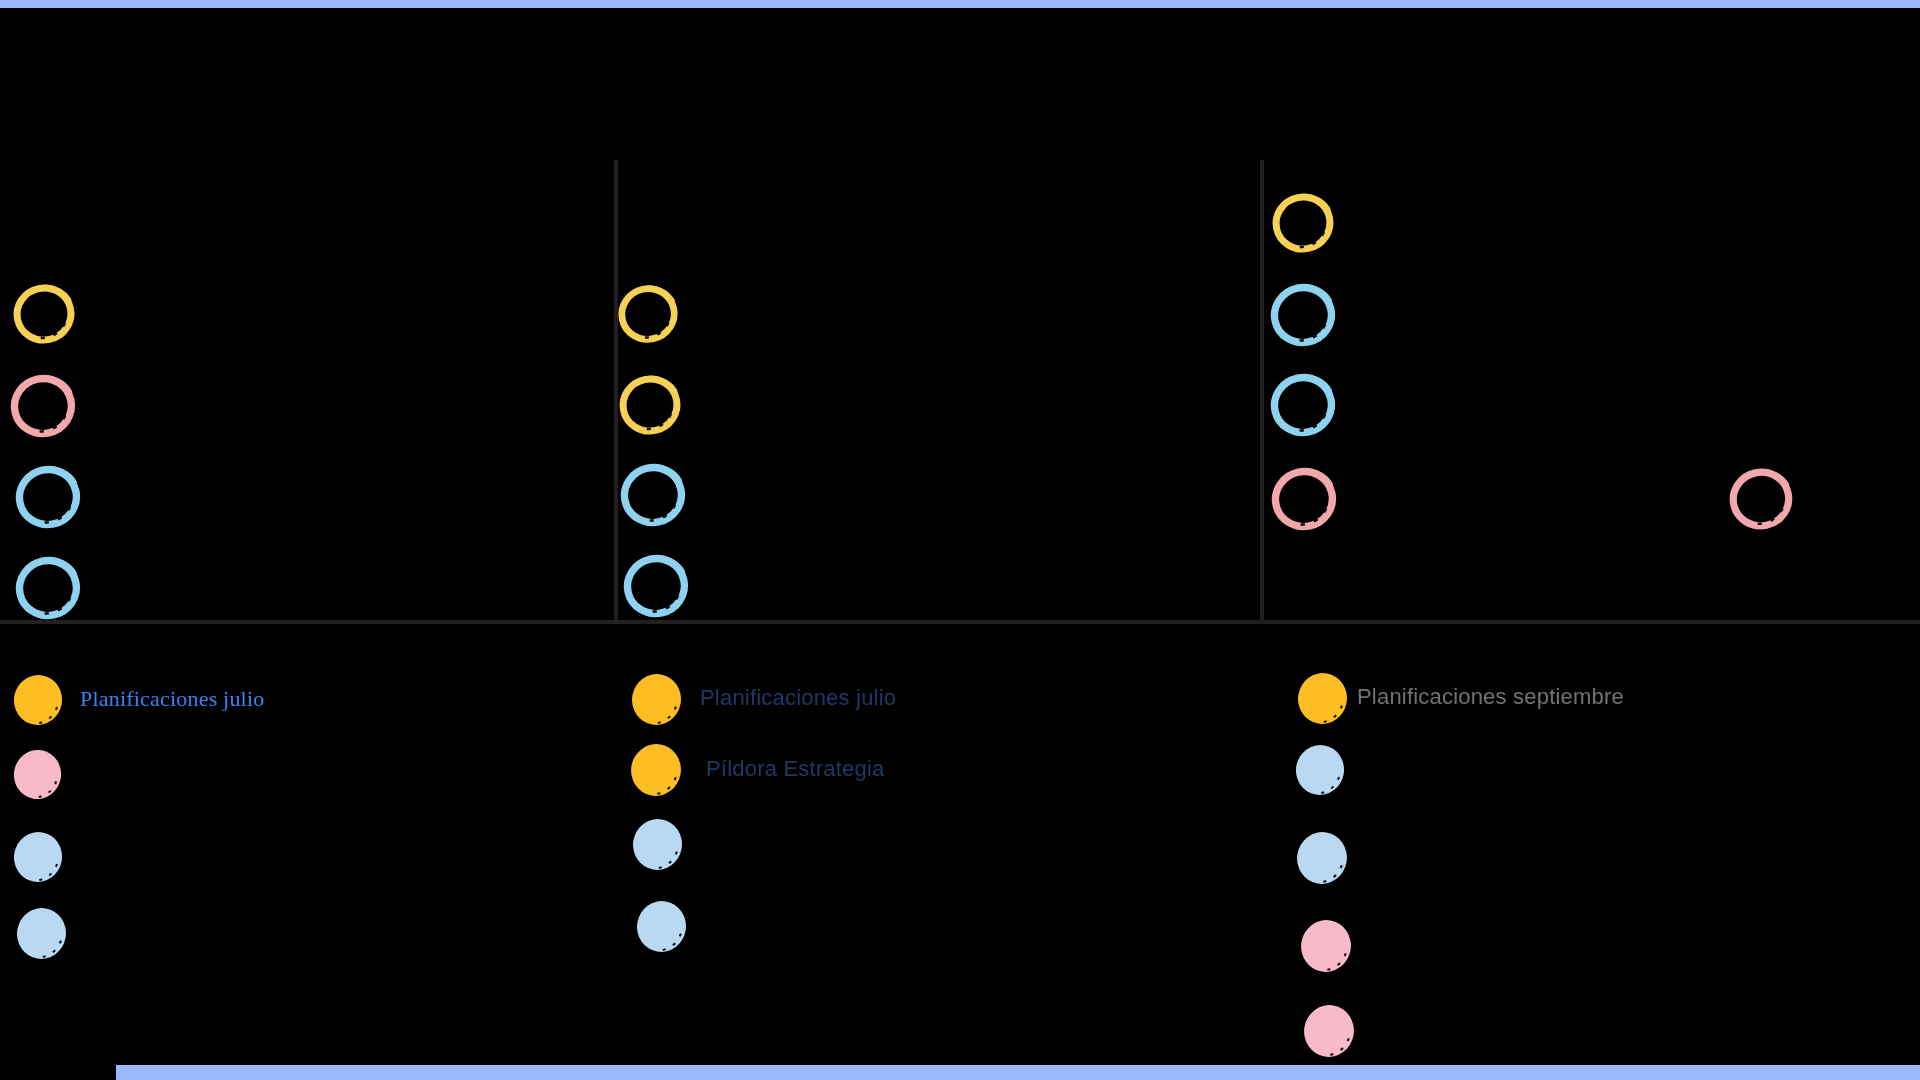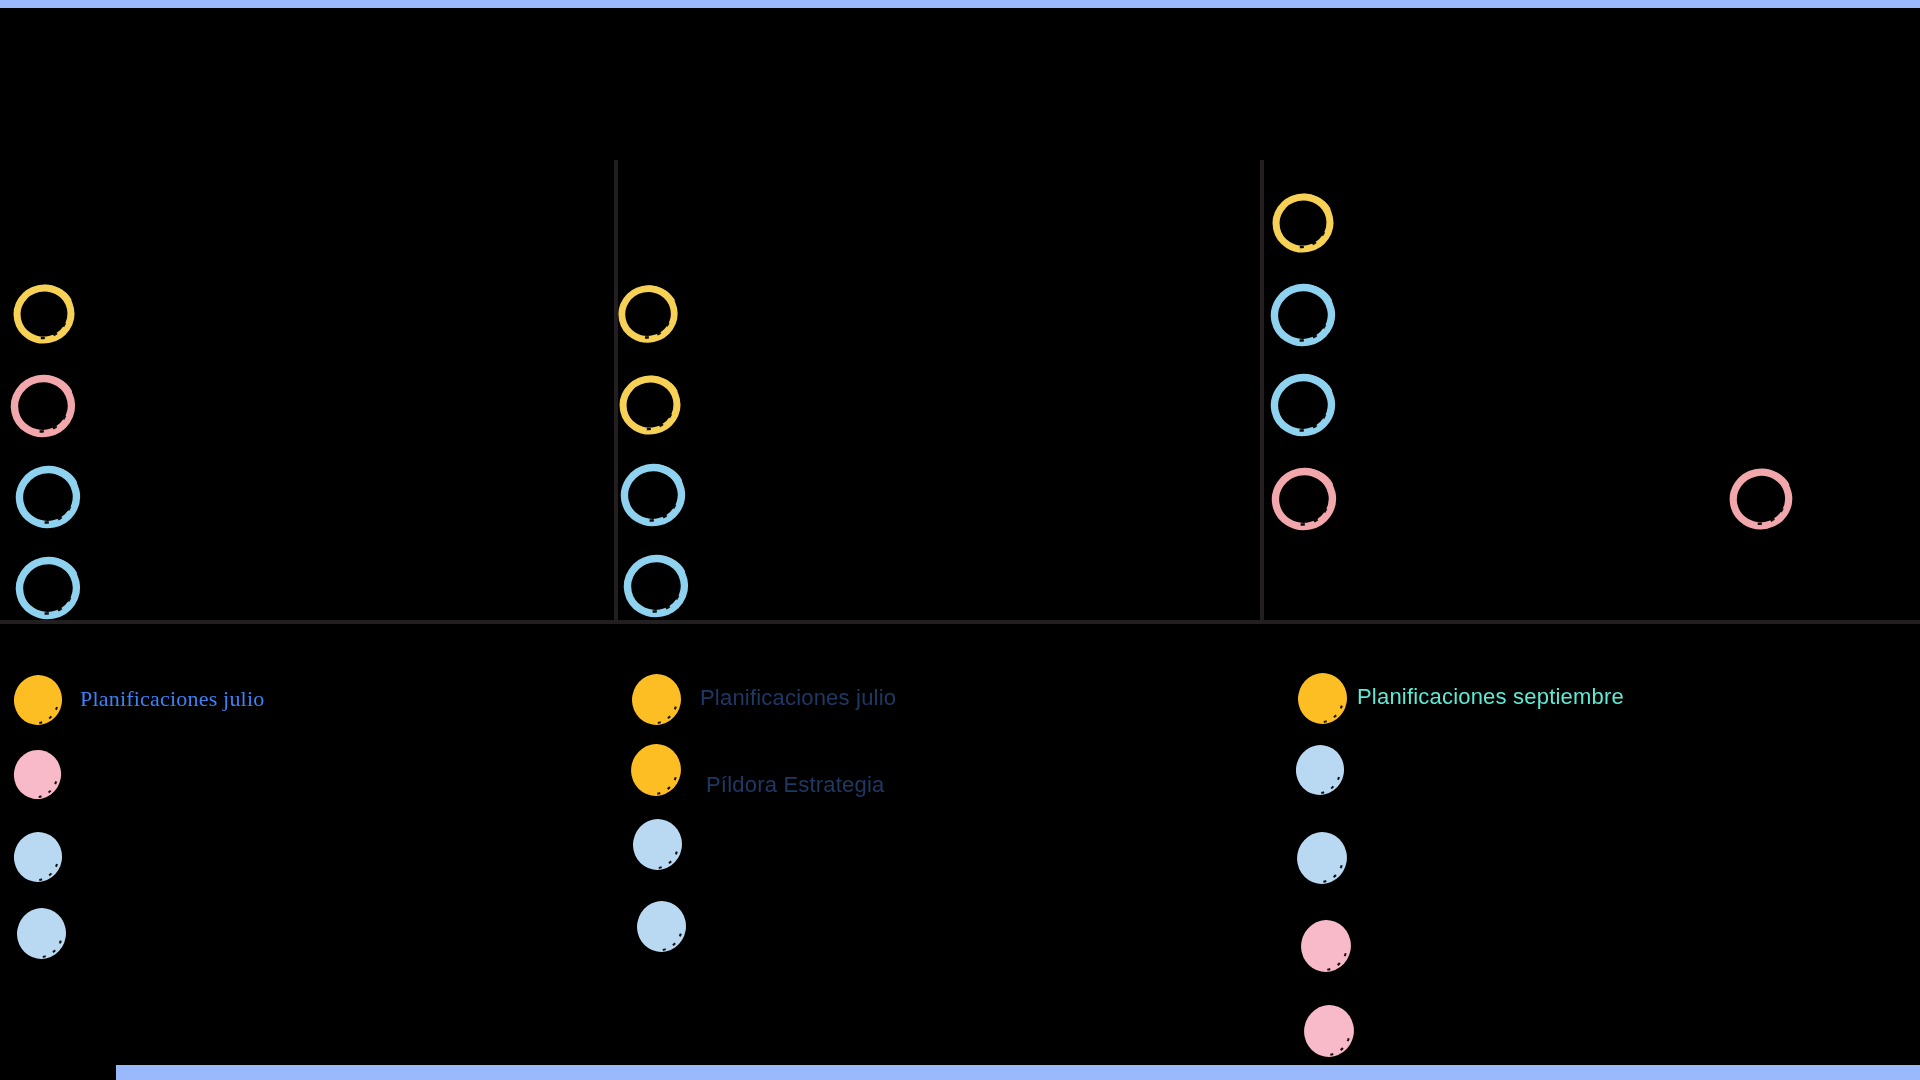--- a/index.html
+++ b/index.html
@@ -253,16 +253,16 @@
       <div class="marker" style="left: 1301px; top: 1003px; width: 56px; height: 56px;">
         <svg viewBox="0 0 54 54" width="100%" height="100%">
           <ellipse cx="27" cy="27" rx="24" ry="25" fill="#f8b9c8" transform="rotate(10 27 27)"></ellipse>
           <path d="M 46 34 A 23 23 0 0 1 28 50" fill="none" stroke="#131313" stroke-width="2" stroke-dasharray="3 8"></path>
         </svg>
       </div>
     </div>
 
   <span class="legend-label" style="left: 80px; top: 700px; color: #3b82f6; font-family: Liberation Serif, serif;">Planificaciones julio</span>
   <span class="legend-label" style="left: 700px; top: 699px; color: rgb(31, 56, 100);">Planificaciones julio</span>
-  <span class="legend-label" style="left: 706px; top: 770px; color: rgb(31, 56, 100); margin-top: 16px;">Píldora Estrategia</span>
-  <span class="legend-label" style="left: 1357px; top: 698px; color: #5eead4;">Planificaciones septiembre</span>
+  <span class="legend-label" style="left: 706px; top: 770px; color: rgb(31, 56, 100);">Píldora Estrategia</span>
+  <span class="legend-label" style="left: 1357px; top: 698px; color: #737373;">Planificaciones septiembre</span>
 
 </div>
 
 </body></html>

